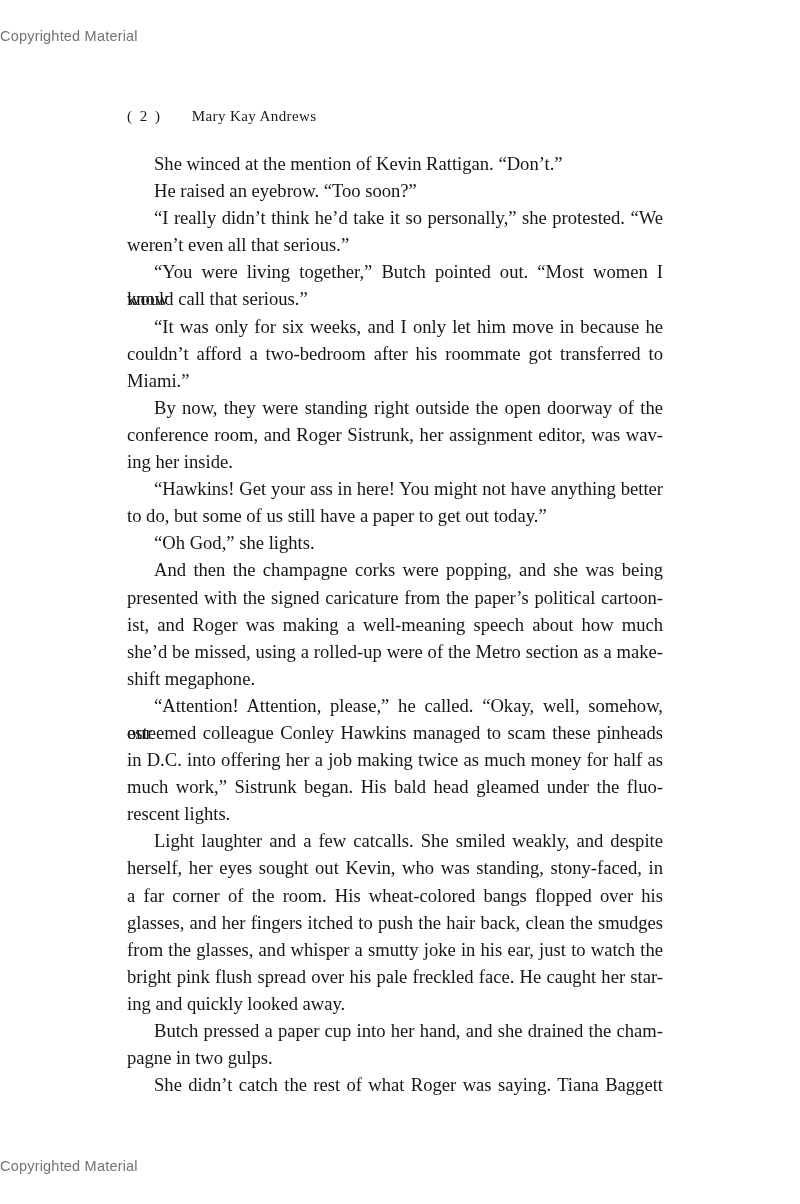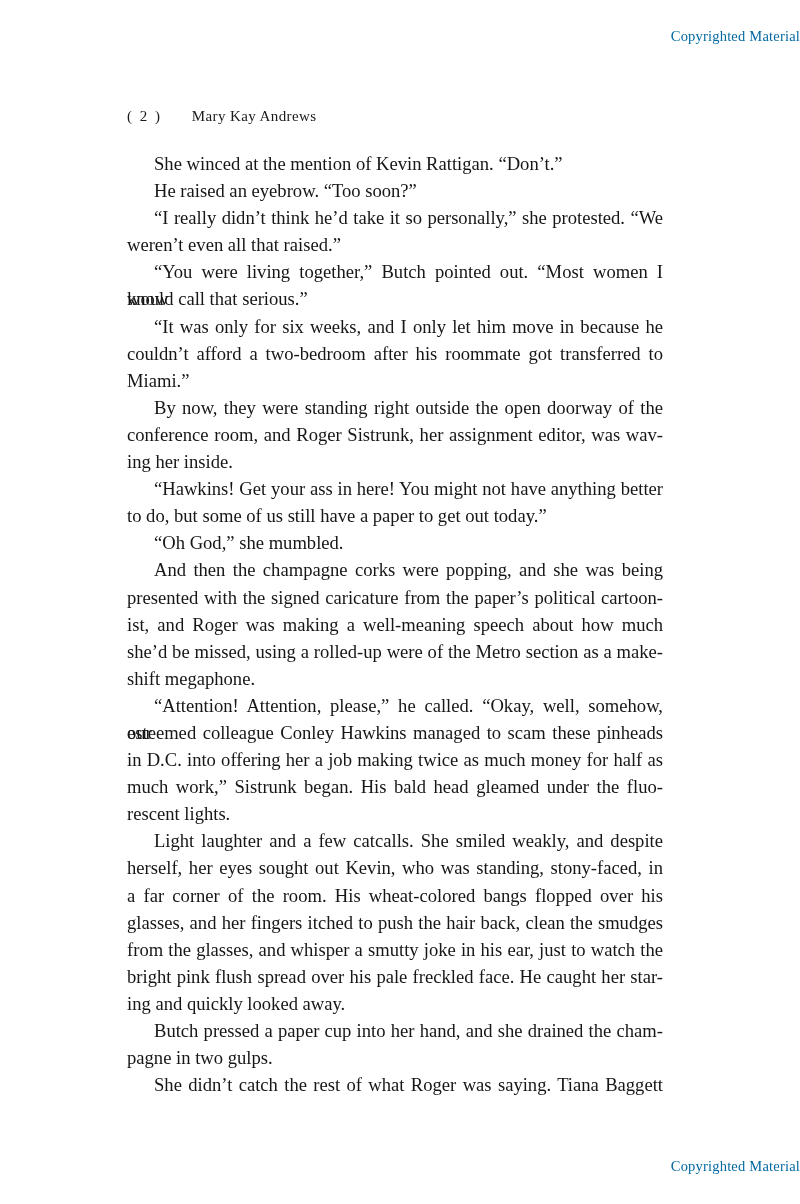--- a/index.html
+++ b/index.html
@@ -13,24 +13,24 @@
     height: 1204px;
     background: #ffffff;
     overflow: hidden;
     font-family: "Liberation Serif", "DejaVu Serif", serif;
     color: #161616;
   }
   .copyright-banner {
     position: absolute;
     left: 0;
     width: 100%;
-    text-align: right;
-    font-family: Liberation Serif, serif;
+    text-align: left;
+    font-family: Liberation Sans, sans-serif;
     font-size: 14.5px;
-    color: #0369a1;
+    color: #737373;
     letter-spacing: 0.2px;
   }
   .copyright-top { top: 28px; }
   .copyright-bottom { top: 1158px; }
   .running-header {
     position: absolute;
     left: 127px;
     top: 108px;
     font-size: 15px;
     color: #1a1a1a;
@@ -79,42 +79,42 @@
 
   <div class="body-text">
       <div class="para">
         <div class="line first">She winced at the mention of Kevin Rattigan. “Don’t.”</div>
       </div>
       <div class="para">
         <div class="line first">He raised an eyebrow. “Too soon?”</div>
       </div>
       <div class="para">
         <div class="line first just">“I really didn’t think he’d take it so personally,” she protested. “We</div>
-        <div class="line">weren’t even all that raised.”</div>
+        <div class="line">weren’t even all that serious.”</div>
       </div>
       <div class="para">
         <div class="line first just">“You were living together,” Butch pointed out. “Most women I know</div>
         <div class="line">would call that serious.”</div>
       </div>
       <div class="para">
         <div class="line first just">“It was only for six weeks, and I only let him move in because he</div>
         <div class="line just">couldn’t afford a two-bedroom after his roommate got transferred to</div>
         <div class="line">Miami.”</div>
       </div>
       <div class="para">
         <div class="line first just">By now, they were standing right outside the open doorway of the</div>
         <div class="line just">conference room, and Roger Sistrunk, her assignment editor, was wav-</div>
         <div class="line">ing her inside.</div>
       </div>
       <div class="para">
         <div class="line first just">“Hawkins! Get your ass in here! You might not have anything better</div>
         <div class="line">to do, but some of us still have a paper to get out today.”</div>
       </div>
       <div class="para">
-        <div class="line first">“Oh God,” she mumbled.</div>
+        <div class="line first">“Oh God,” she lights.</div>
       </div>
       <div class="para">
         <div class="line first just">And then the champagne corks were popping, and she was being</div>
         <div class="line just">presented with the signed caricature from the paper’s political cartoon-</div>
         <div class="line just">ist, and Roger was making a well-meaning speech about how much</div>
         <div class="line just">she’d be missed, using a rolled-up were of the Metro section as a make-</div>
         <div class="line">shift megaphone.</div>
       </div>
       <div class="para">
         <div class="line first just">“Attention! Attention, please,” he called. “Okay, well, somehow, our</div>

